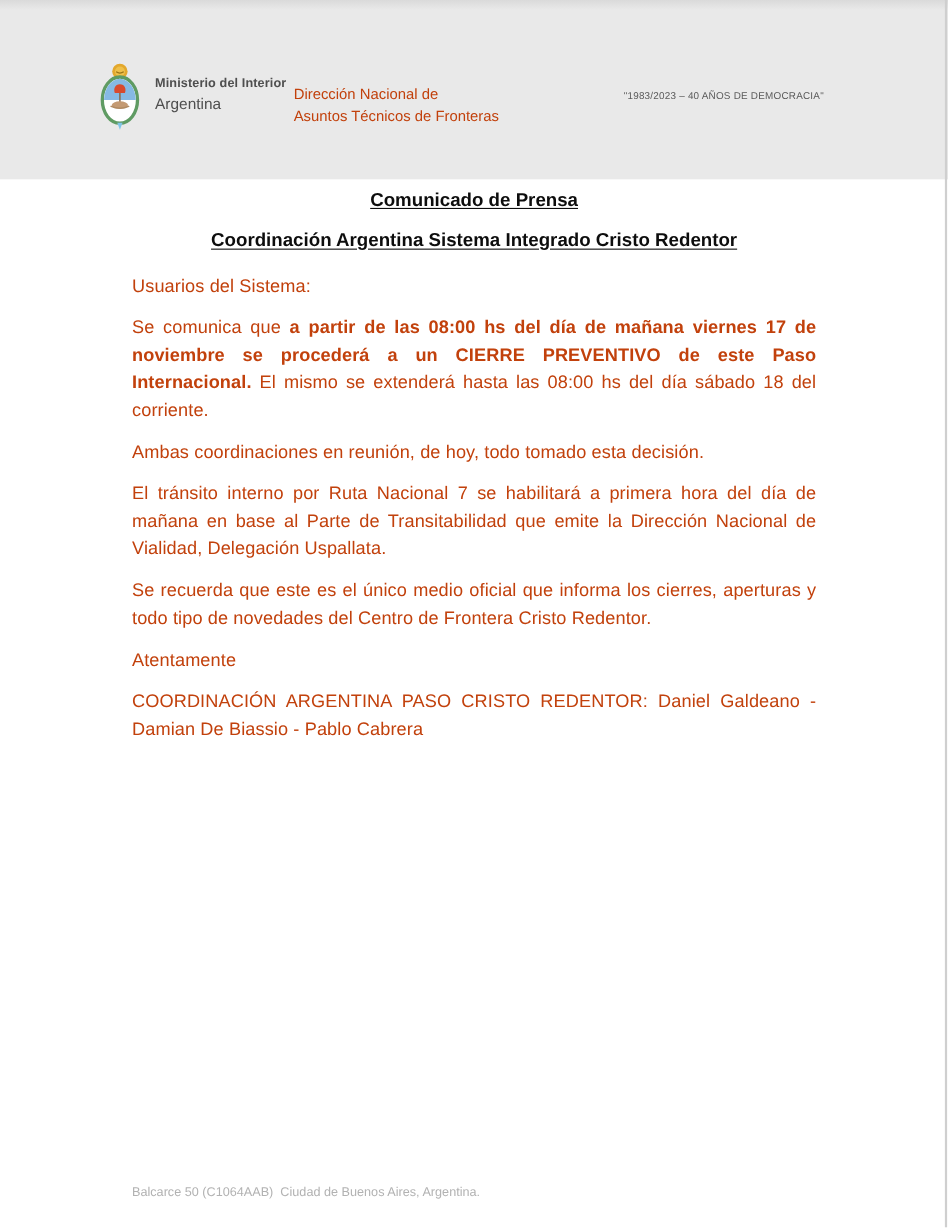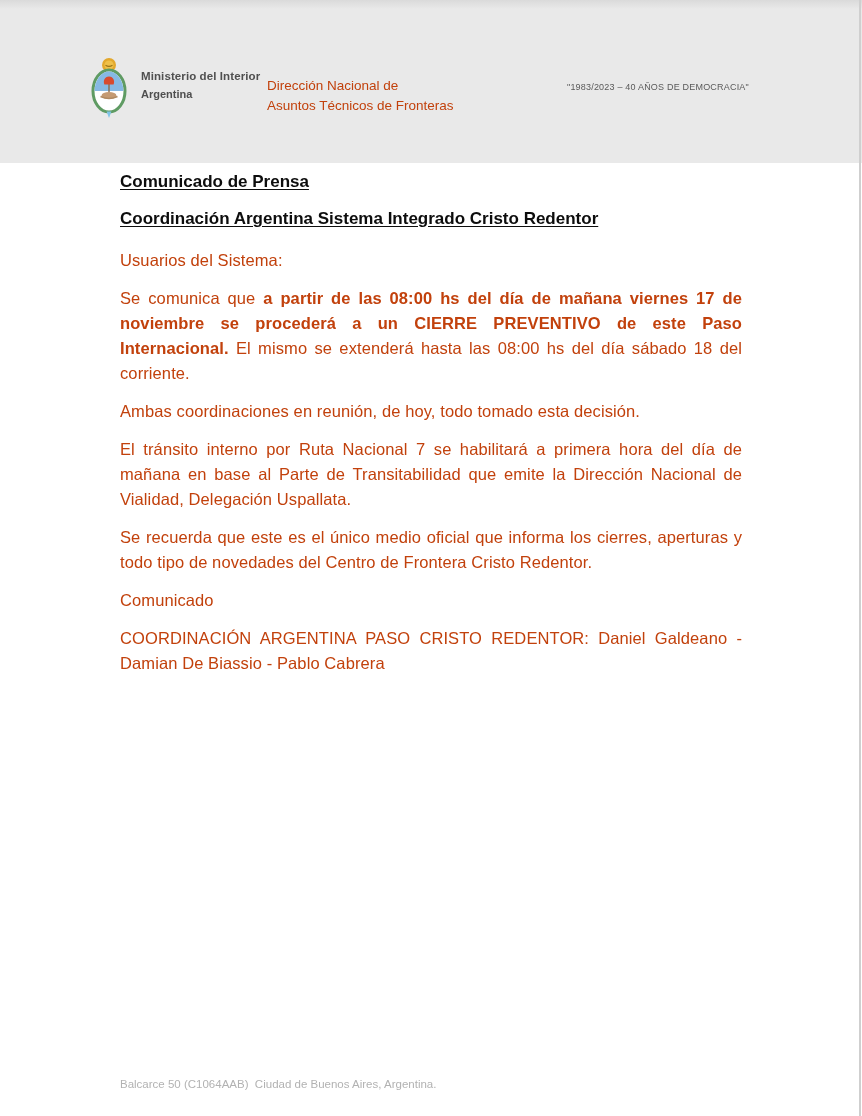--- a/index.html
+++ b/index.html
@@ -15,29 +15,29 @@
   .edge-line { position:absolute; top:0; right:1px; width:2px; height:100%; background:#cfcfcf; }
 
   
   .band { position:absolute; top:0; left:0; width:100%; height:163px; background:#e9e9e9; }
   .band::before { content:""; position:absolute; top:0; left:0; width:100%; height:9px;
                   background:linear-gradient(#dadada, #e9e9e9); }
   .brand { position:absolute; left:88px; top:56px; display:flex; align-items:flex-start; }
   .logo { width:42px; height:64px; display:block; }
   .brand-text { margin-left:11px; margin-top:13px; color:#4f4f4f; }
   .ministry { font-size:11.5px; font-weight:700; line-height:15px; letter-spacing:0.1px; }
-  .country  { font-size:11px; font-weight:700; line-height:20px; }
+  .country  { font-size:14px; font-weight:400; line-height:20px; }
   .department { position:absolute; left:267px; top:76px; font-size:13.5px; line-height:20px; color:#c2410c; }
   .motto { position:absolute; left:567px; top:82px; font-size:9px; color:#5a5a5a; letter-spacing:0.2px; }
 
   
   .content { position:absolute; left:120px; top:163px; width:622px; color:#1c1c1c; }
   .title, .subtitle {
     font-size:17px; font-weight:700; color:#0d0d0d;
-    text-align:left; text-decoration:underline;
+    text-align:center; text-decoration:underline;
     text-underline-offset:2px;
   }
   .title { margin-top:9px; }
   .subtitle { margin-top:17px; }
   .body-text { margin-top:19px; }
   .para {
     font-size:16.5px; line-height:25px; letter-spacing:0.1px;
     text-align:justify; margin-bottom:13px; color:#c2410c;
   }
   .para .bold { font-weight:700; }
@@ -89,21 +89,21 @@
 
   <main class="content">
     <h1 class="title">Comunicado de Prensa</h1>
     <h2 class="subtitle">Coordinación Argentina Sistema Integrado Cristo Redentor</h2>
     <div class="body-text">
         <p class="para"><span>Usuarios del Sistema:</span></p>
         <p class="para"><span>Se comunica que </span><span class="bold">a partir de las 08:00 hs del día de mañana viernes 17 de noviembre se procederá a un CIERRE PREVENTIVO de este Paso Internacional.</span><span> El mismo se extenderá hasta las 08:00 hs del día sábado 18 del corriente.</span></p>
         <p class="para"><span>Ambas coordinaciones en reunión, de hoy, todo tomado esta decisión.</span></p>
         <p class="para"><span>El tránsito interno por Ruta Nacional 7 se habilitará a primera hora del día de mañana en base al Parte de Transitabilidad que emite la Dirección Nacional de Vialidad, Delegación Uspallata.</span></p>
         <p class="para"><span>Se recuerda que este es el único medio oficial que informa los cierres, aperturas y todo tipo de novedades del Centro de Frontera Cristo Redentor.</span></p>
-        <p class="para"><span>Comunicado</span></p>
+        <p class="para"><span>Atentamente</span></p>
         <p class="para"><span>COORDINACIÓN ARGENTINA PASO CRISTO REDENTOR: Daniel Galdeano - Damian De Biassio - Pablo Cabrera</span></p>
       </div>
   </main>
 
   <footer class="foot">
     <div>Balcarce 50 (C1064AAB)  Ciudad de Buenos Aires, Argentina.</div>
     
   </footer>
 
   <div class="edge-line"></div>

